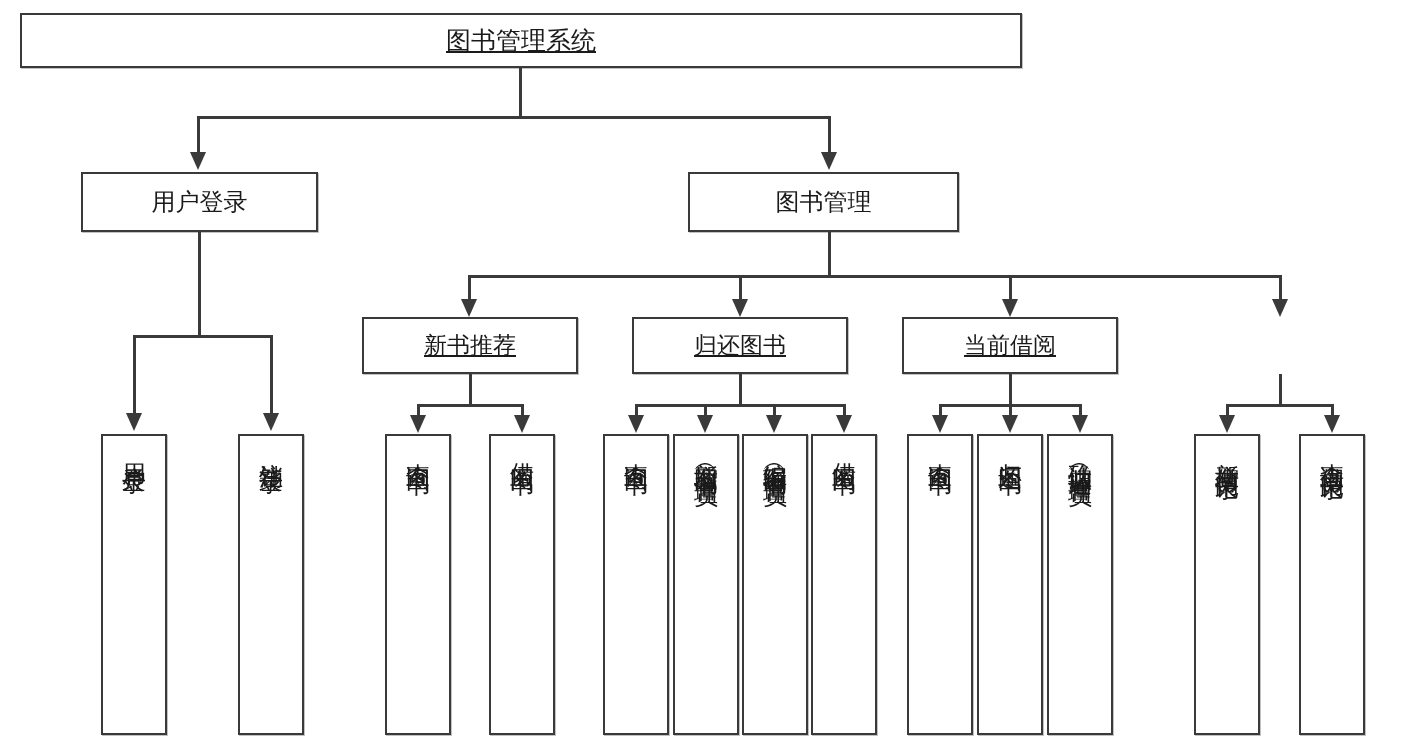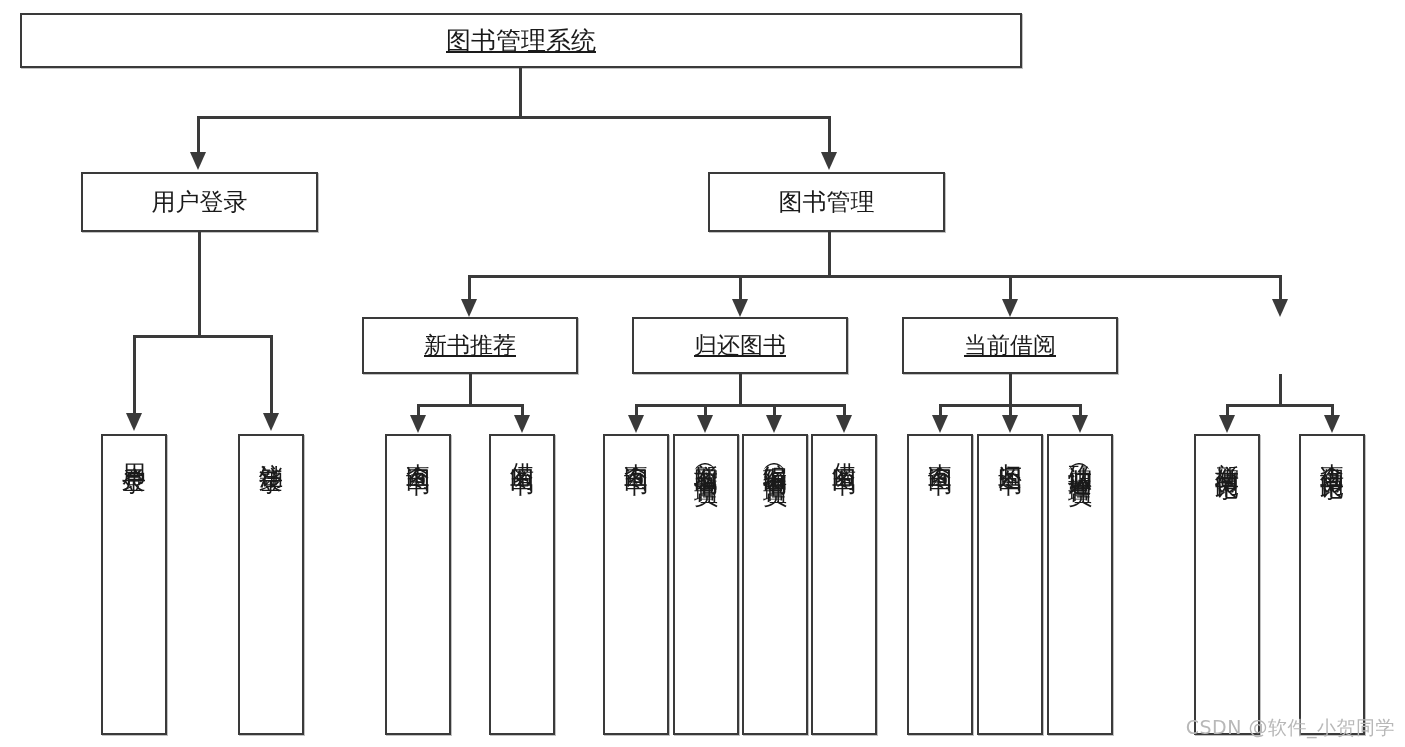--- a/index.html
+++ b/index.html
@@ -98,21 +98,21 @@
   <div class="conn vline" style="left:197px; top:116px; width:3px; height:38px;"></div>
   <div class="arrow" style="left:190px; top:152px;"></div>
 
   <div class="conn vline" style="left:828px; top:116px; width:3px; height:38px;"></div>
   <div class="arrow" style="left:821px; top:152px;"></div>
 
   <div class="node lvl2" style="left:81px; top:172px; width:237px; height:60px;">
     <span class="label">用户登录</span>
   </div>
 
-  <div class="node lvl2" style="left:708px; top:172px; width:237px; height:60px;">
+  <div class="node lvl2" style="left:688px; top:172px; width:271px; height:60px;">
     <span class="label">图书管理</span>
   </div>
 
   <div class="conn vline" style="left:198px; top:232px; width:3px; height:105px;"></div>
   <div class="conn hline" style="left:133px; top:335px; width:140px; height:3px;"></div>
   <div class="conn vline" style="left:133px; top:335px; width:3px; height:80px;"></div>
   <div class="arrow" style="left:126px; top:413px;"></div>
   <div class="conn vline" style="left:270px; top:335px; width:3px; height:80px;"></div>
   <div class="arrow" style="left:263px; top:413px;"></div>
 
@@ -212,15 +212,14 @@
     <span class="label">确认归还（管理员）</span>
   </div>
 
   <div class="node leaf" style="left:1194px; top:434px; width:66px; height:301px;">
     <span class="label">新增借阅记录</span>
   </div>
   <div class="node leaf" style="left:1299px; top:434px; width:66px; height:301px;">
     <span class="label">查询借阅记录</span>
   </div>
 
-  <div id="watermark">CSDN @软件_小贺同学</div>
 
 </div>
 
 </body></html>

